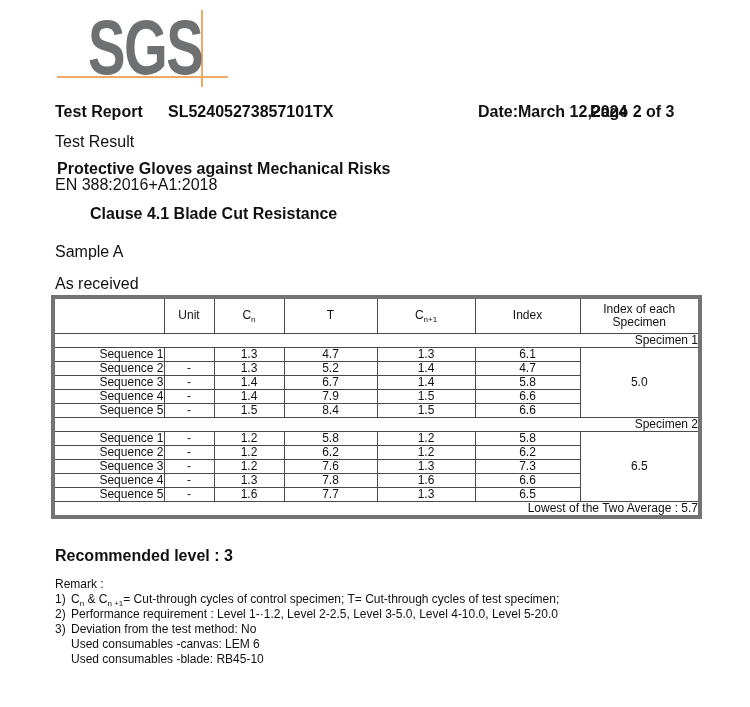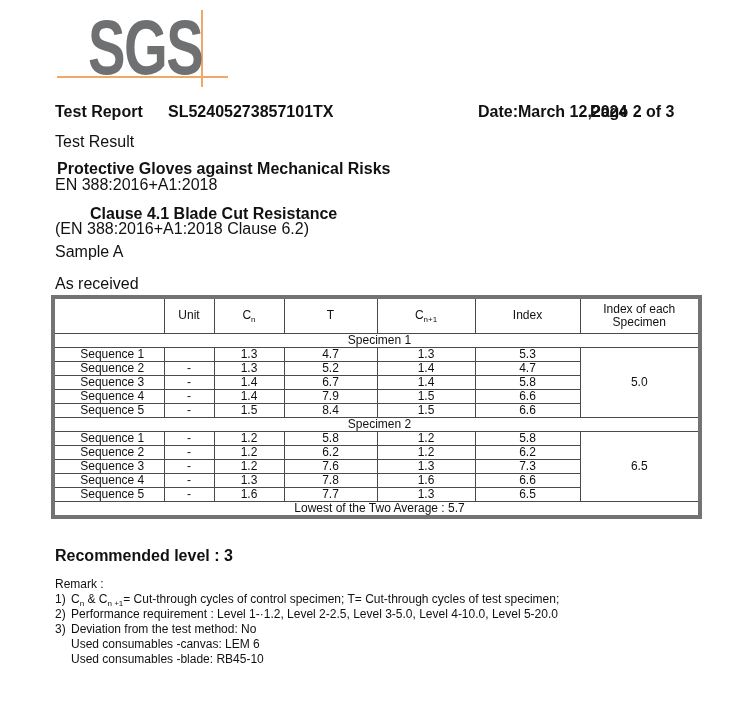--- a/index.html
+++ b/index.html
@@ -36,21 +36,21 @@
     border-collapse: collapse;
     border: 4px solid #737373;
     font-size: 12px;
   }
   table.report td {
     border: 1px solid #4a4a4a;
     text-align: center; vertical-align: middle;
     line-height: 13px; padding: 0;
     overflow: hidden; white-space: nowrap;
   }
-  table.report td.l { text-align: center; padding-left: 6px; }
+  table.report td.l { text-align: right; padding-left: 6px; }
   tr.hrow { height: 36px; }
   tr.drow { height: 14px; }
   sub { font-size: 8px; line-height: 0; }
 
   
   .remark { position: absolute; left: 55px; top: 577px; font-size: 12px; line-height: 15px; }
   .remark .row { display: flex; white-space: nowrap; }
   .remark .num { width: 16px; flex: 0 0 16px; }
   .remark .cont { padding-left: 16px; }
 </style>
@@ -67,21 +67,20 @@
 
   <div class="abs t12 b" style="left:55px; top:105px;">Test Report</div>
   <div class="abs t12 b" style="left:168px; top:105px;">SL52405273857101TX</div>
   <div class="abs t12 b" style="left:478px; top:105px;">Date:March 12,2024</div>
   <div class="abs t12 b" style="left:590px; top:105px;">Page 2 of 3</div>
 
   <div class="abs t12" style="left:55px; top:135px;">Test Result</div>
   <div class="abs t12 b u" style="left:57px; top:162px;">Protective Gloves against Mechanical Risks</div>
   <div class="abs t12" style="left:55px; top:178px;">EN 388:2016+A1:2018</div>
   <div class="abs t12 b u" style="left:55px; top:207px;margin-left:35px;">Clause 4.1 Blade Cut Resistance</div>
-  <div class="abs t12" style="left:55px; top:222px;">(EN 388:2016+A1:2018 Clause 6.2)</div>
   <div class="abs t12" style="left:55px; top:245px;">Sample A</div>
   <div class="abs t12" style="left:55px; top:277px;">As received</div>
 
   <table class="report">
     <colgroup>
       <col style="width:111px">
         <col style="width:50px">
         <col style="width:70px">
       <col style="width:93px">
         <col style="width:98px">
@@ -104,21 +103,21 @@
 
       <tr class="drow">
         <td class="l" colspan="7"><span class="u">Specimen 1</span></td>
       </tr>
       <tr class="drow">
         <td class="l">Sequence 1</td>
         <td></td>
         <td>1.3</td>
         <td>4.7</td>
         <td>1.3</td>
-        <td>5.3</td>
+        <td>6.1</td>
         <td rowspan="5">5.0</td>
       </tr>
       <tr class="drow">
         <td class="l">Sequence 2</td>
         <td>-</td>
         <td>1.3</td>
         <td>5.2</td>
         <td>1.4</td>
         <td>4.7</td>
       </tr>

